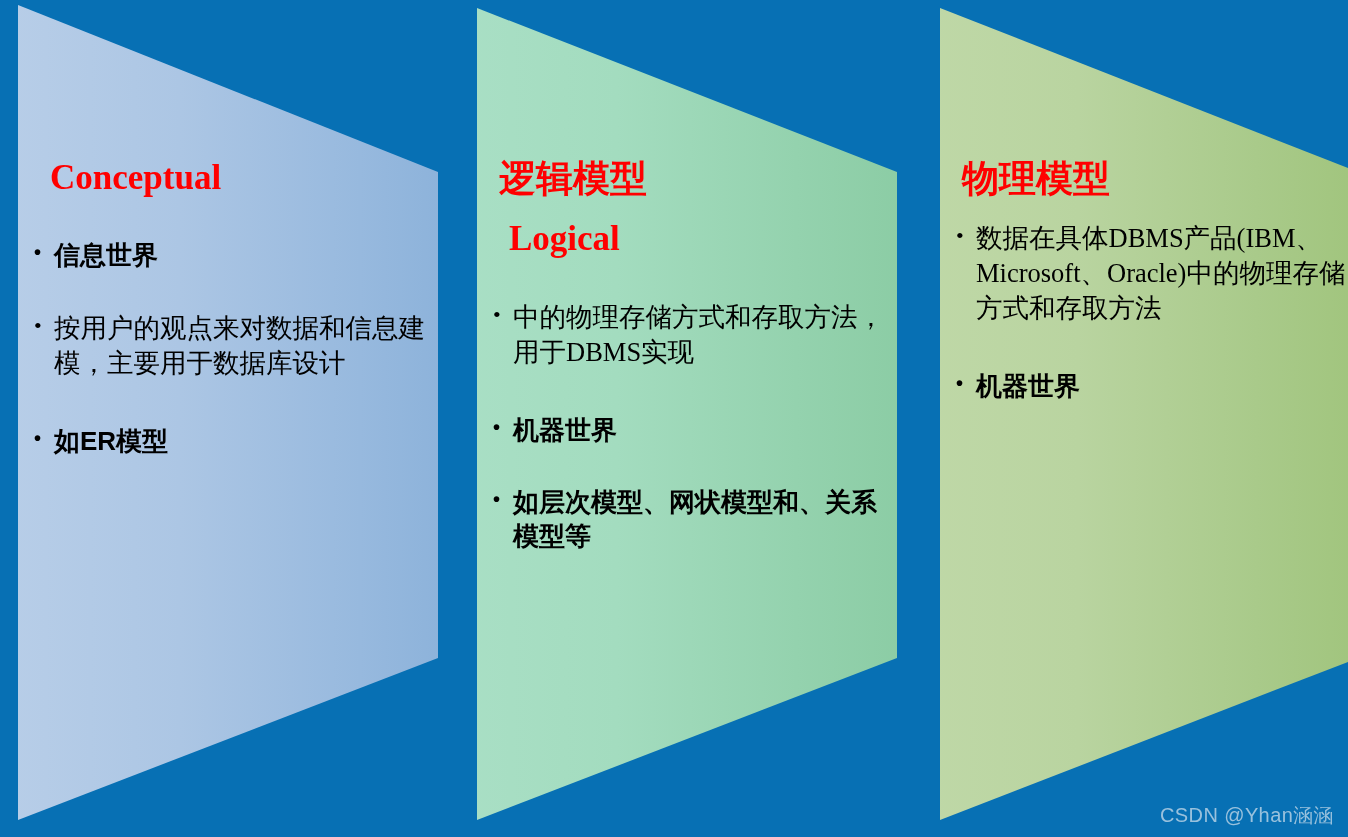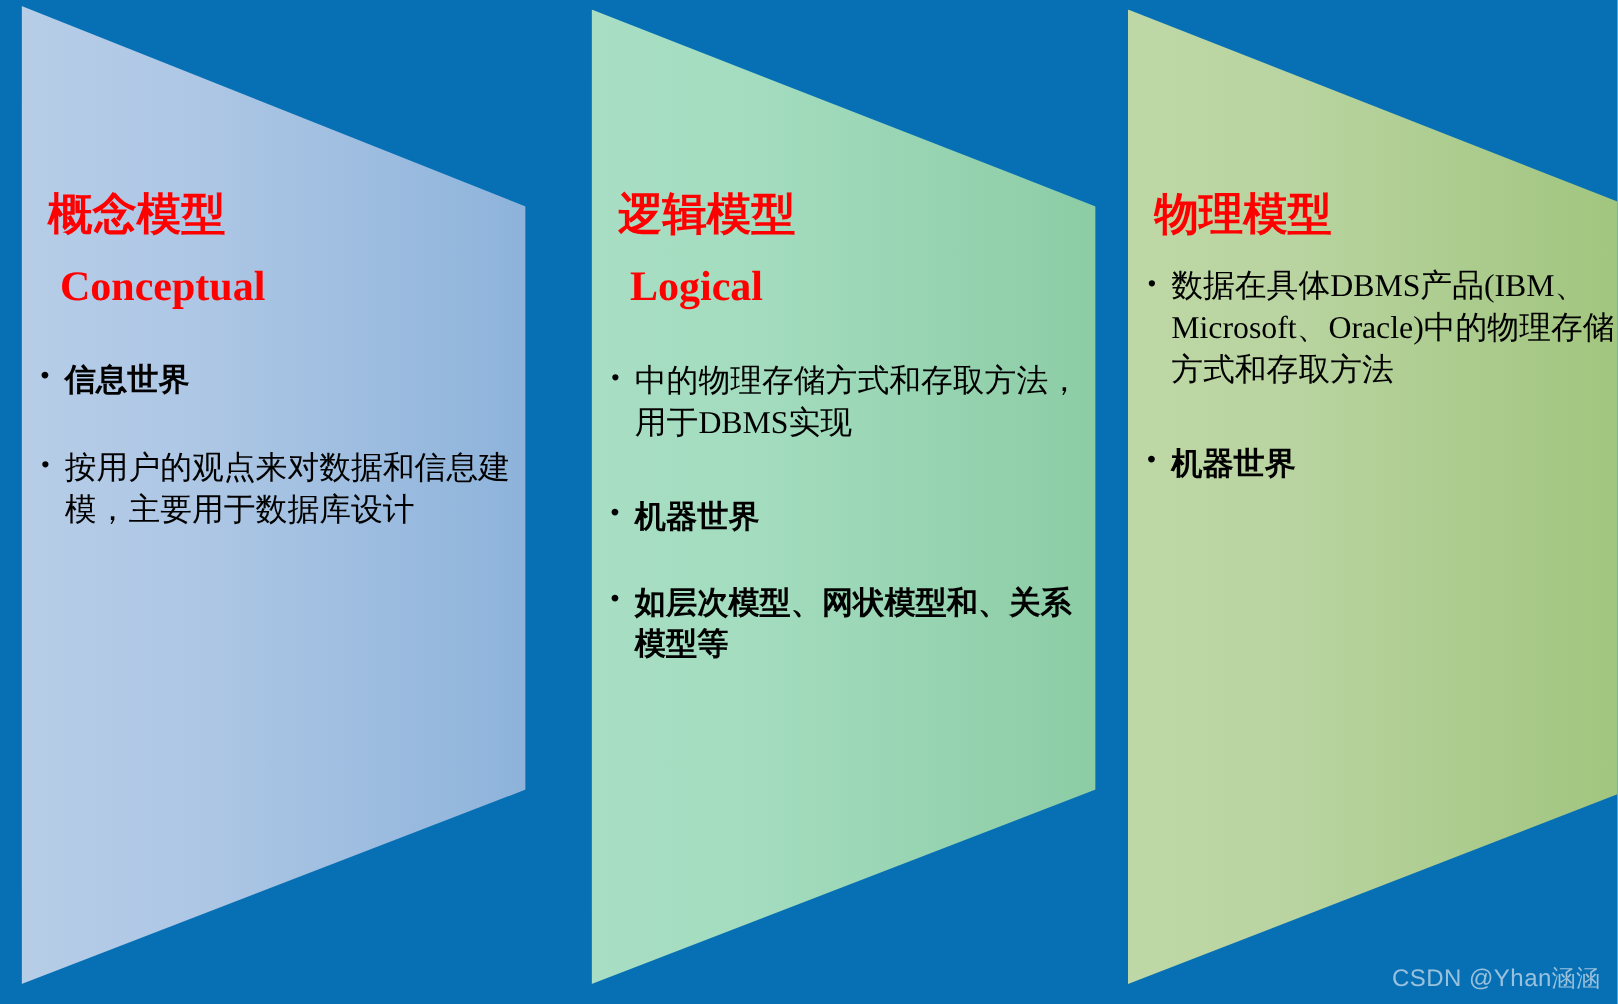--- a/index.html
+++ b/index.html
@@ -39,21 +39,21 @@
     left: 0px;
     width: 450px;
   }
   #panel-conceptual .panel-shape {
     background: linear-gradient(to right, #b8cee8 0%, #acc6e4 40%, #97b9de 80%, #8cb2da 100%);
     clip-path: polygon(18px 5px, 438px 172px, 438px 658px, 18px 820px);
   }
 
   
   #panel-logical {
-    left: 475px;
+    left: 459px;
     width: 450px;
   }
   #panel-logical .panel-shape {
     background: linear-gradient(to right, #a9dfc5 0%, #a3dcbf 35%, #94d2ae 75%, #8bcca4 100%);
     clip-path: polygon(18px 8px, 438px 172px, 438px 658px, 18px 820px);
   }
 
   
   #panel-physical {
     left: 922px;
@@ -150,25 +150,25 @@
   }
 </style>
 </head>
 <body>
 
 <div id="slide">
 
   <div class="panel" id="panel-conceptual">
     <div class="panel-shape"></div>
     <div class="content">
-      <div class="heading-cn">概念模型</div>
       <div class="heading-en">Conceptual</div>
       <ul class="bullets">
         <li class="bullet keyword gap-md">信息世界</li>
         <li class="bullet serif gap-lg">按用户的观点来对数据和信息建模，主要用于数据库设计</li>
+        <li class="bullet keyword">如ER模型</li>
       </ul>
     </div>
   </div>
 
   <div class="panel" id="panel-logical">
     <div class="panel-shape"></div>
     <div class="content">
       <div class="heading-cn">逻辑模型</div>
       <div class="heading-en">Logical</div>
       <ul class="bullets">

